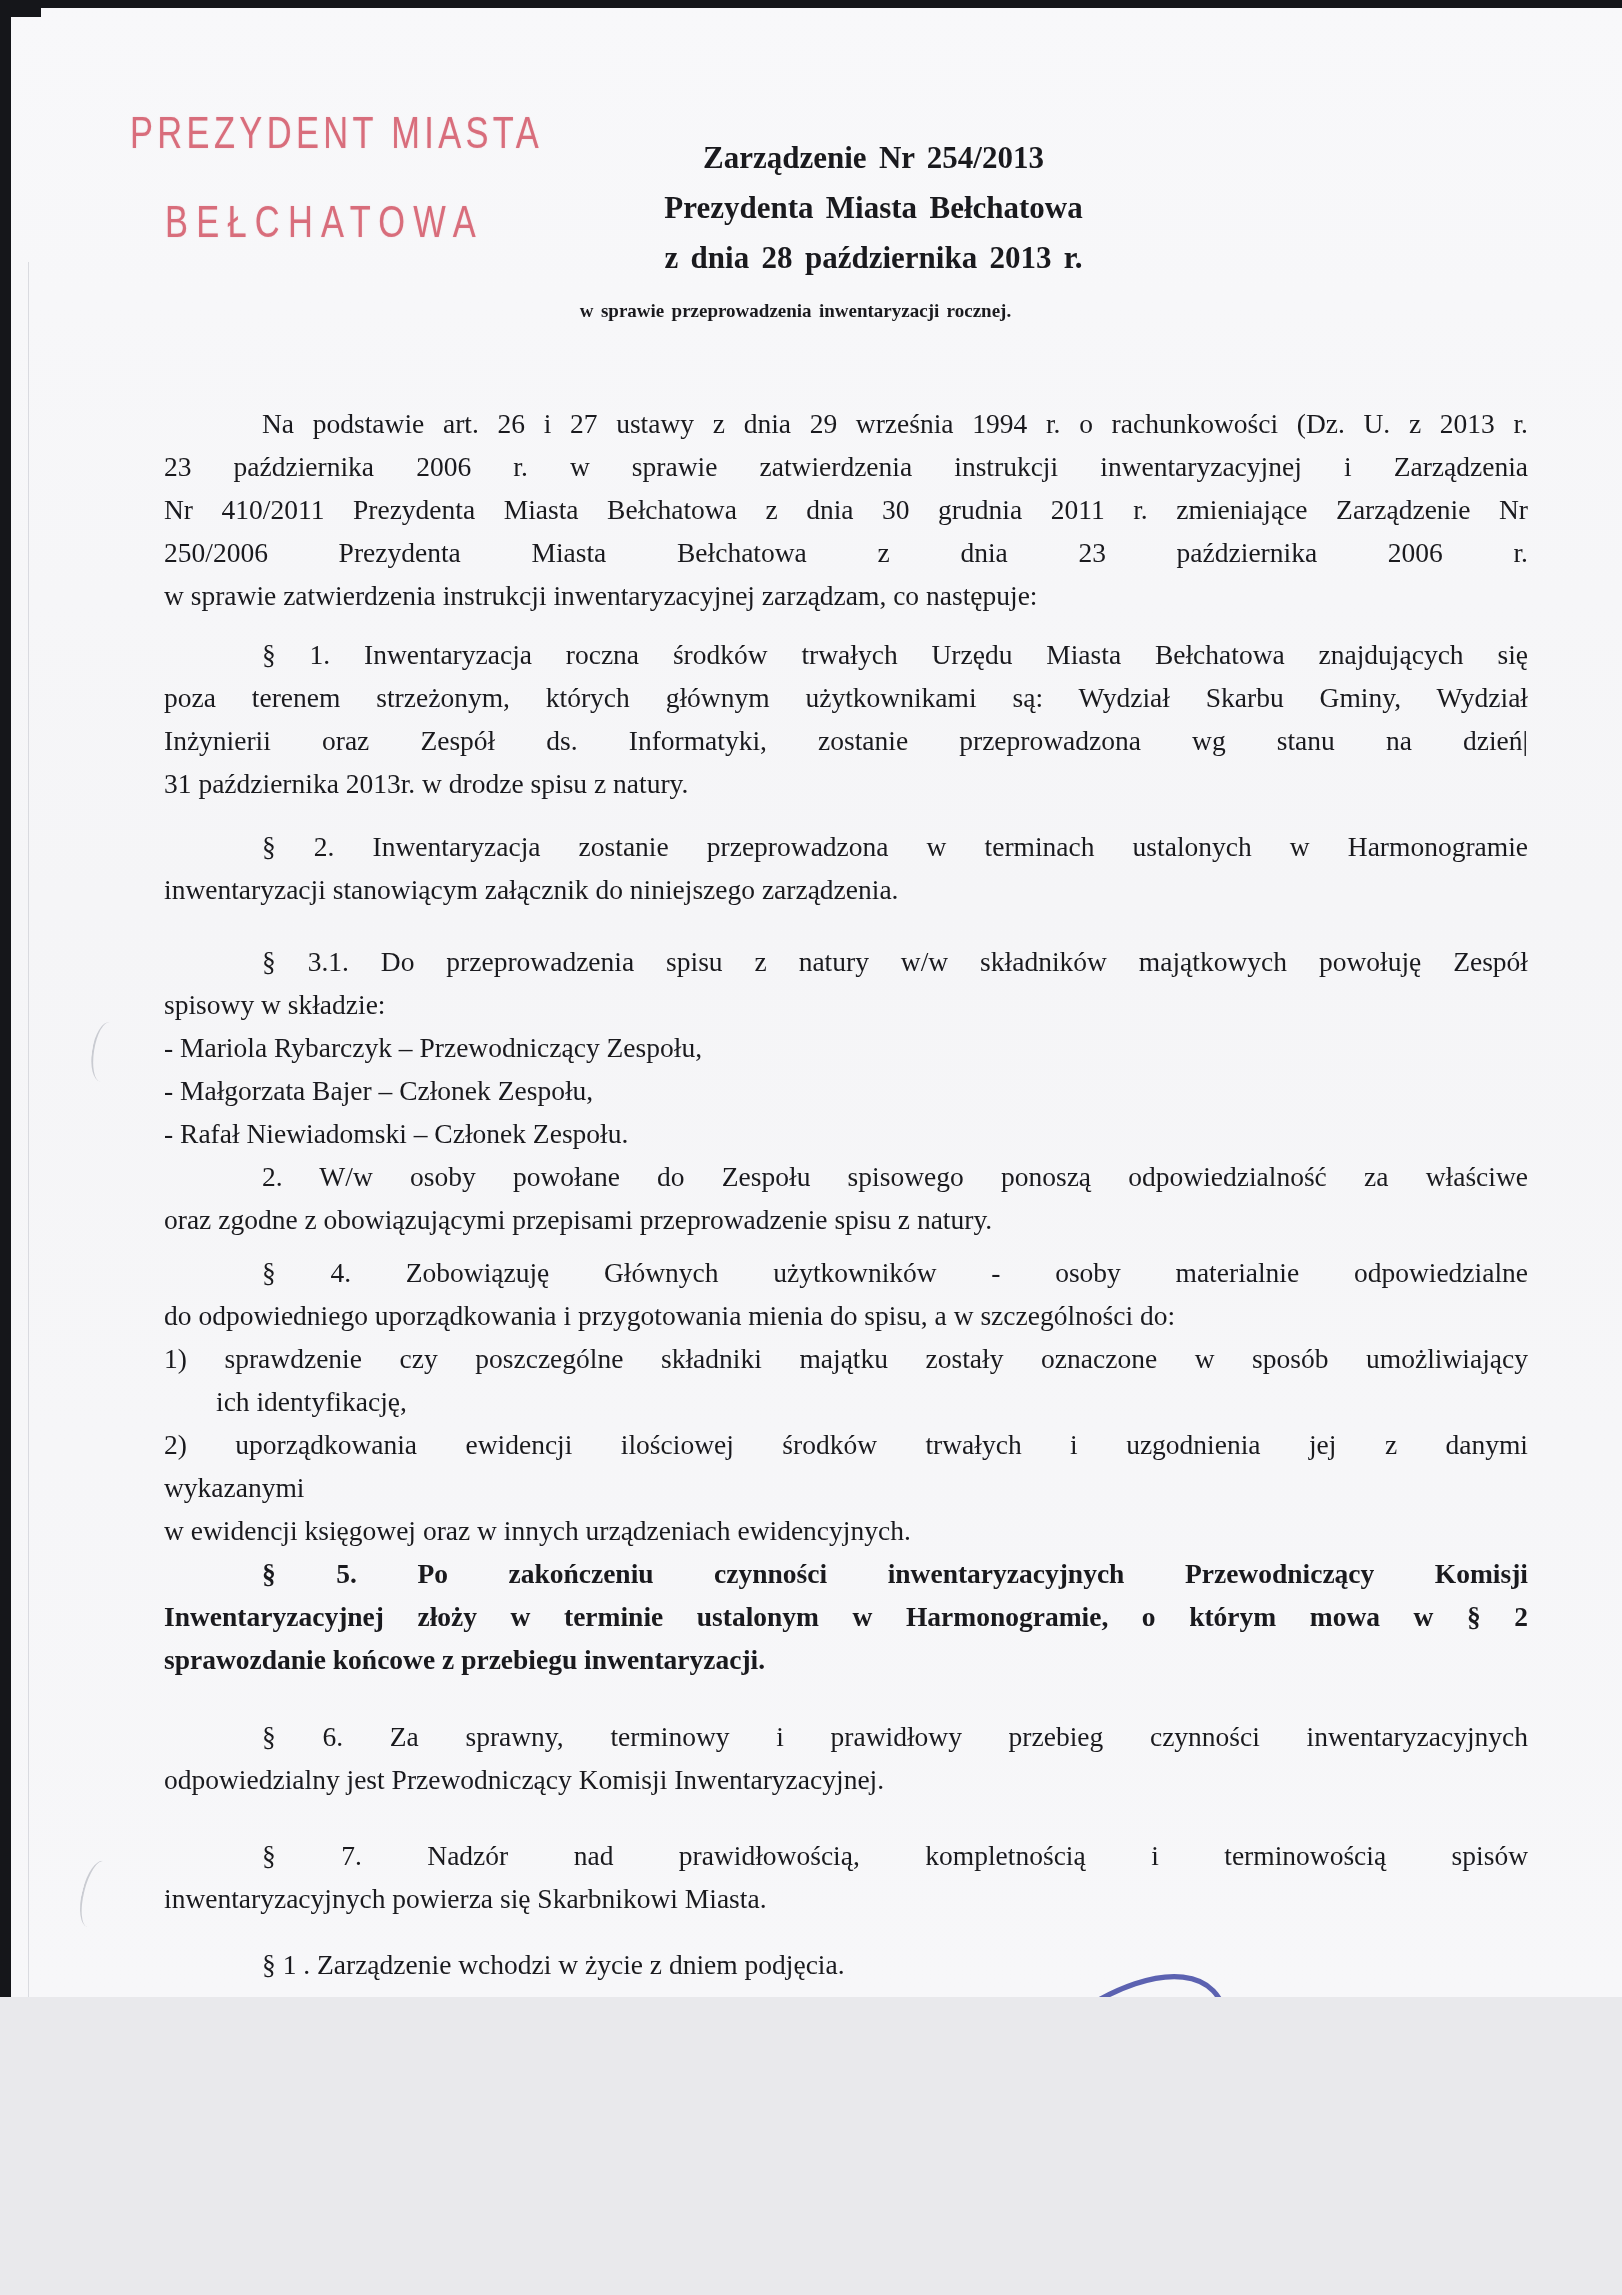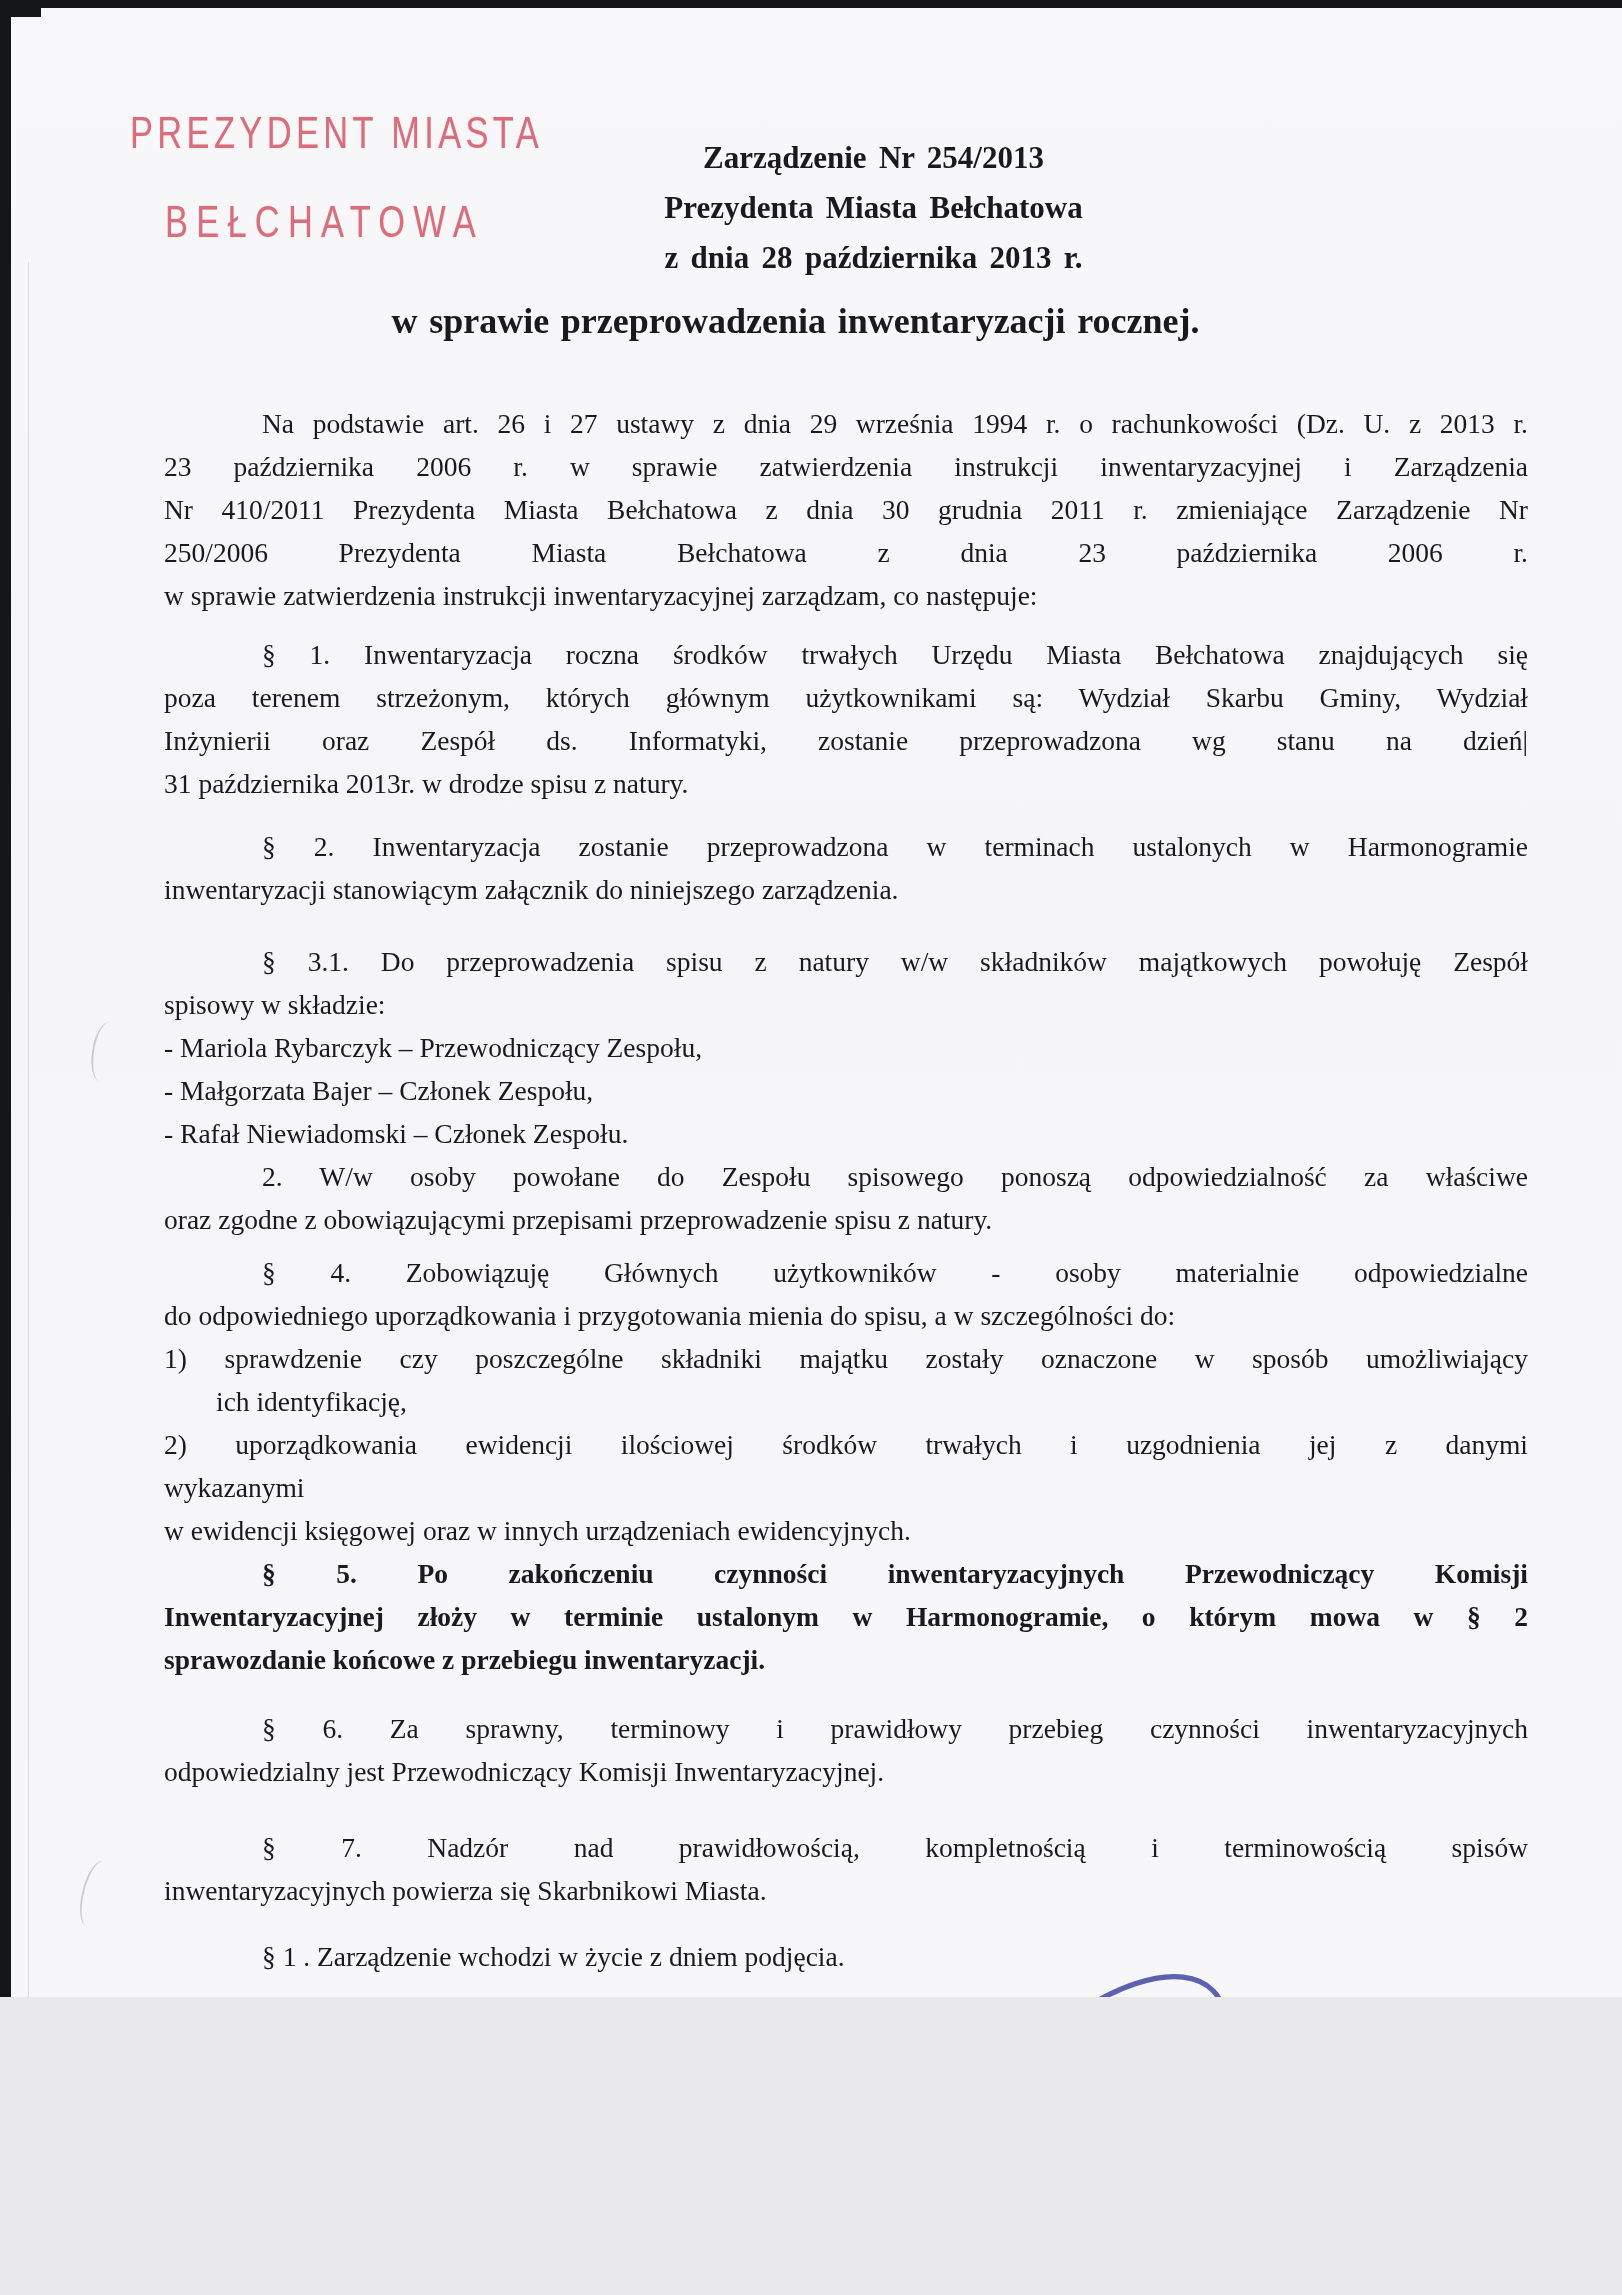--- a/index.html
+++ b/index.html
@@ -26,27 +26,27 @@
     transform-origin:left top;
     white-space:nowrap;
   }
   .stamp-l1{left:130px;top:109px;font-size:41px;letter-spacing:5.2px;transform:scale(0.84,1.06);}
   .stamp-l2{left:165px;top:198px;font-size:41px;letter-spacing:9.8px;transform:scale(0.84,1.06);}
 
   
   .title{position:absolute;left:540px;top:133px;width:667px;text-align:center;
          font-weight:bold;font-size:31px;line-height:50px;word-spacing:4.6px;}
   .subject{position:absolute;left:164px;top:300px;width:1263px;text-align:center;
-         font-weight:bold;font-size:36px;word-spacing:2.6px;}
+         font-weight:bold;font-size:19px;word-spacing:2.6px;}
 
   
   .body-text{position:absolute;left:164px;top:402px;width:1364px;font-size:27.5px;line-height:43px;}
   .para{margin:0;}
   .m-p1{margin-top:16.4px;} .m-p2{margin-top:19.6px;} .m-p3{margin-top:29.4px;}
-  .m-p4{margin-top:9.8px;} .m-p5{margin-top:0px;font-weight:bold;}  .m-p6{margin-top:26px;}
+  .m-p4{margin-top:9.8px;} .m-p5{margin-top:0px;font-weight:bold;}  .m-p6{margin-top:34px;}
   .m-p7{margin-top:33px;} .m-p8{margin-top:23px;}
   .line{text-align:left;}
   .just{text-align:justify;text-align-last:justify;text-justify:inter-word;}
   .ind{text-indent:98px;}
   .ind-sm{text-indent:52px;font-family:Liberation Serif, serif;}
 
   
   .sig-stamp{
     position:absolute;
     font-family:"Liberation Sans","DejaVu Sans",sans-serif;

